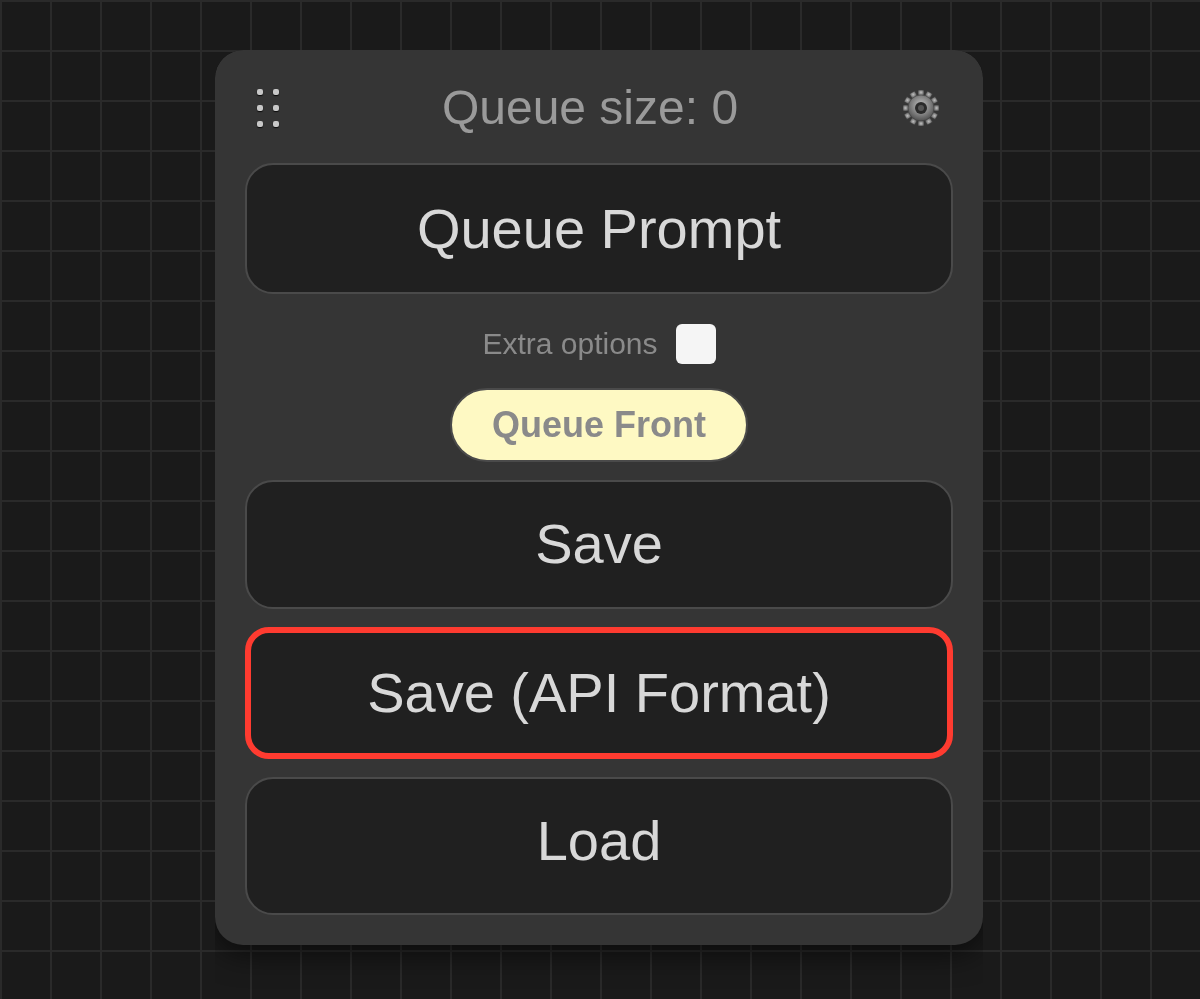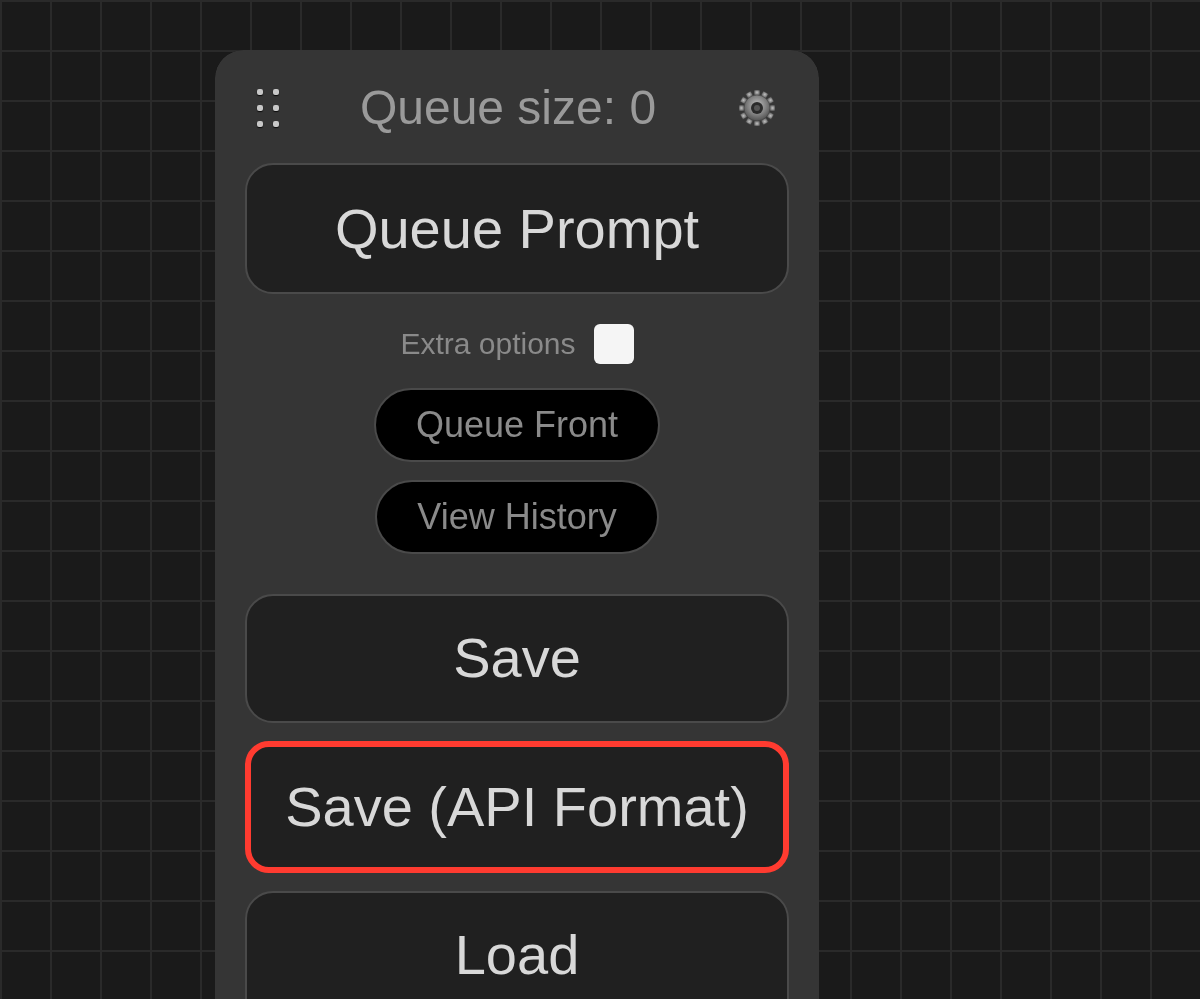--- a/index.html
+++ b/index.html
@@ -113,26 +113,26 @@
     }
 
     .small-btn-row {
       display: flex;
       gap: 18px;
       justify-content: center;
       margin-bottom: 18px;
     }
 
     .btn-small {
-      background-color: #000000;
+      background-color: #fef9c3;
       border: 2px solid #4a4a4a;
       border-radius: 40px;
       color: #8a8a8a;
       font-size: 36px;
-      font-weight: 400;
+      font-weight: 700;
       text-align: center;
       padding: 14px 40px;
       cursor: pointer;
       font-family: inherit;
     }
 
     .small-btn-center {
       display: flex;
       justify-content: center;
       margin-bottom: 40px;
@@ -163,21 +163,21 @@
 
     .btn-load {
       margin-bottom: 0;
       padding-bottom: 40px;
     }
 
     .panel-clip {
       position: absolute;
       top: 50px;
       left: 215px;
-      width: 604px;
+      width: 768px;
       height: 949px;
       overflow: hidden;
       border-radius: 28px 28px 0 0;
     }
 
     .panel-inner {
       background-color: #353535;
       border-radius: 28px;
       padding: 30px 30px 30px 30px;
       box-shadow: 0 8px 30px rgba(0,0,0,0.6);
@@ -238,23 +238,20 @@
 
     <div class="extra-options">
       <span class="extra-options-label">Extra options</span>
       <button class="checkbox"></button>
     </div>
 
     <div class="small-btn-row">
       <button class="btn-small">Queue Front</button>
     </div>
 
-    <div class="small-btn-center">
-      <button class="btn-small">View History</button>
-    </div>
 
     <button class="btn-wide">Save</button>
 
     <button class="btn-wide btn-highlight">Save (API Format)</button>
 
     <button class="btn-wide btn-load">Load</button>
 
   </div>
 </div>
 

